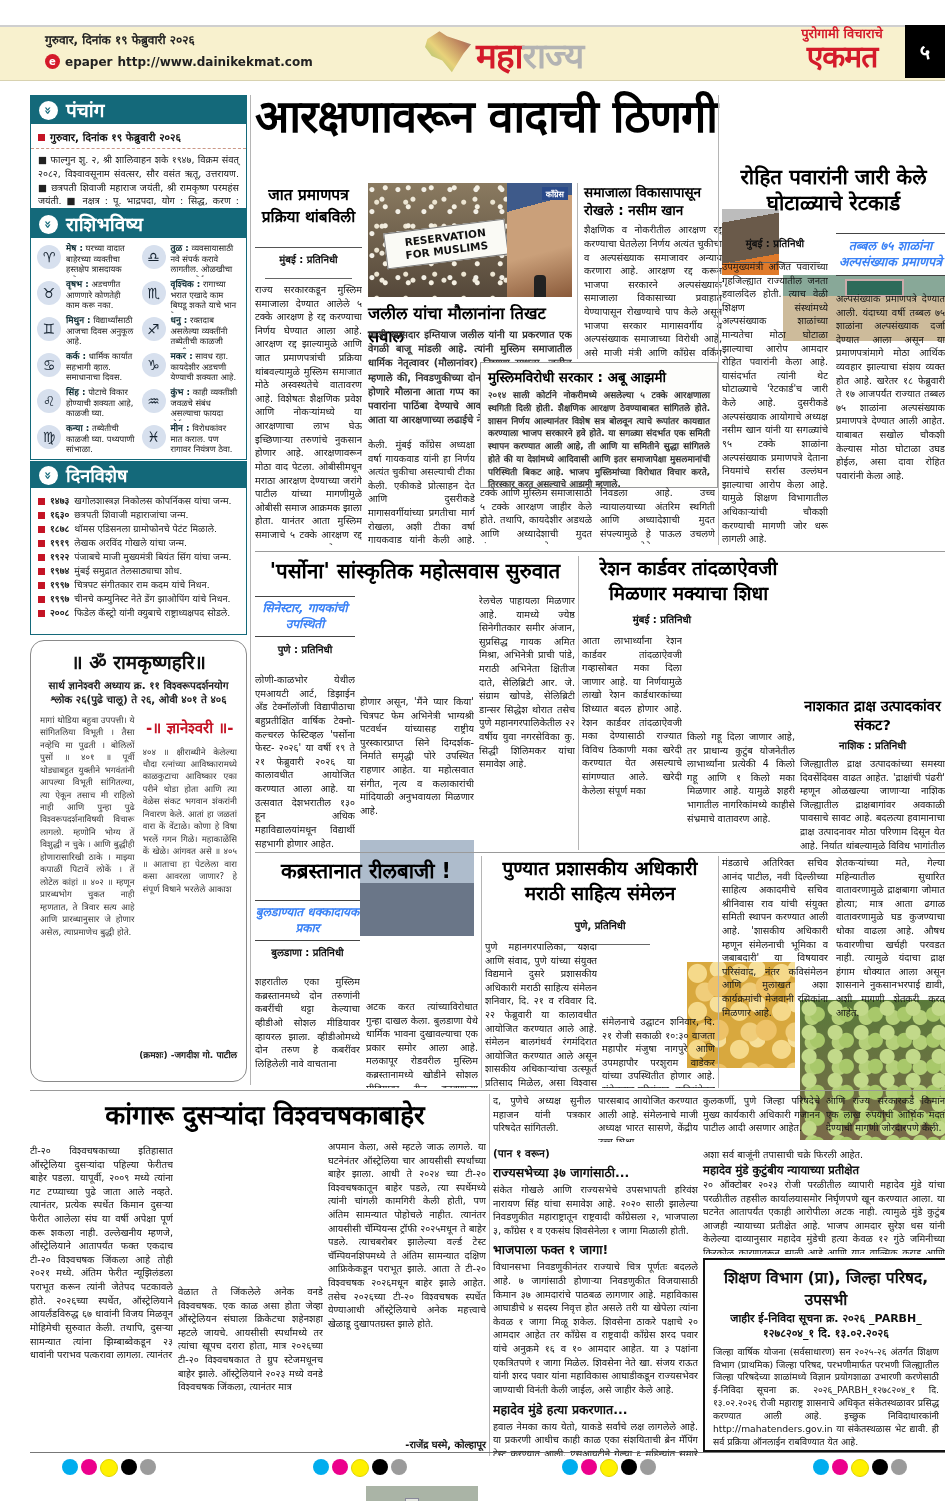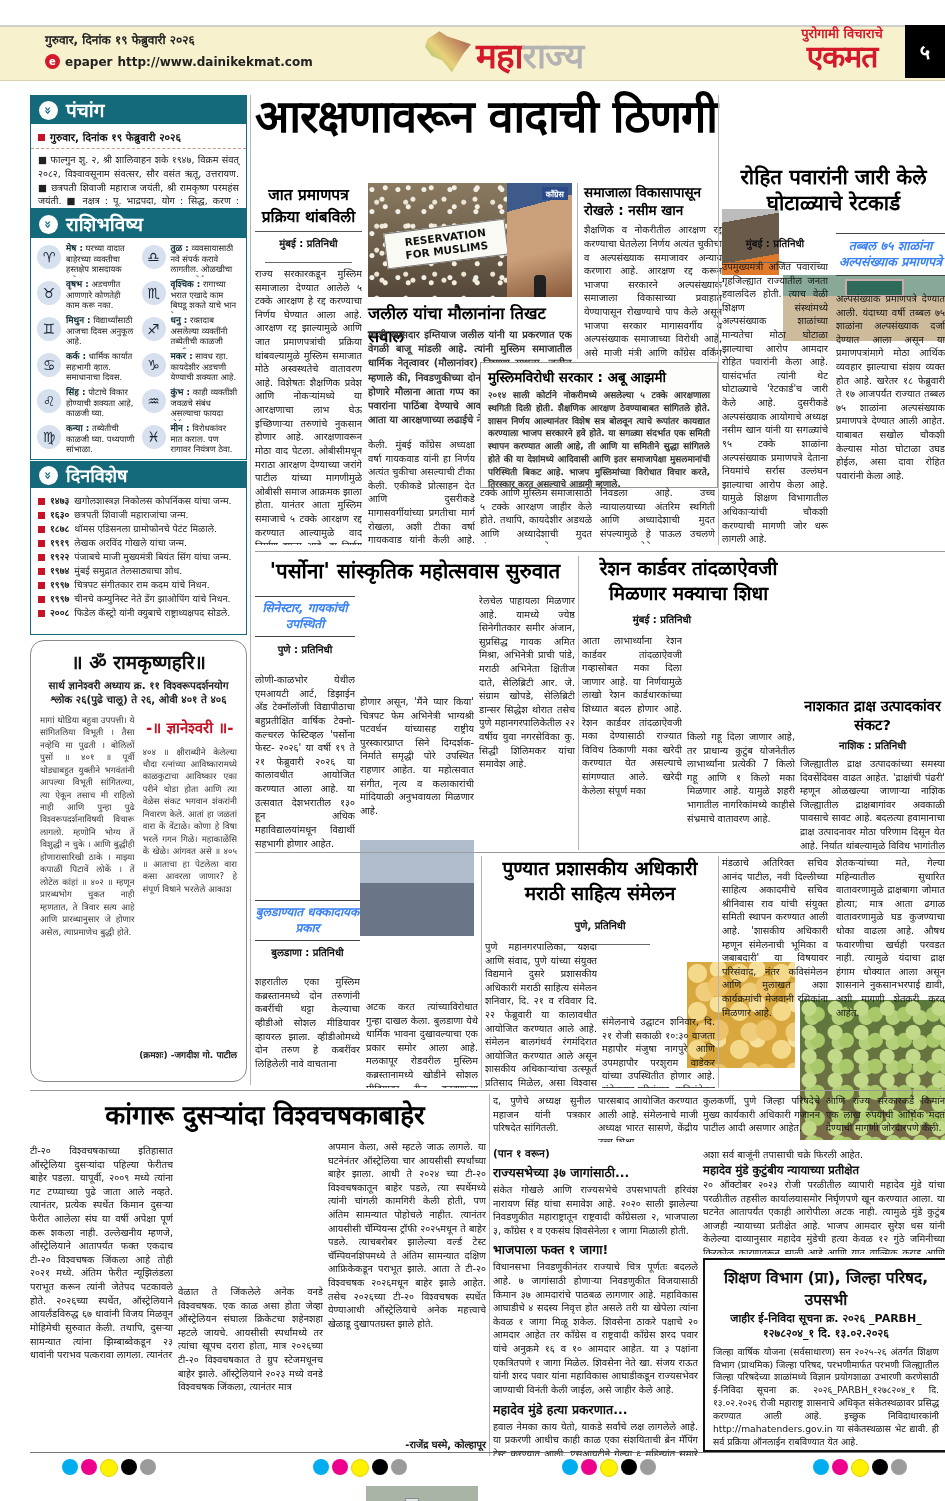--- a/index.html
+++ b/index.html
@@ -255,21 +255,21 @@
       </div>
     </div>
     <div class="dny-foot">(क्रमशः) -जगदीश गो. पाटील</div>
   </div>
 
   <div class="abs vline" style="left:250px;top:95px;height:990px;"></div>
 
   <div class="abs lead-hl" style="left:255px;top:92px;width:462px;height:55px;">आरक्षणावरून वादाची ठिणगी</div>
 
   <div class="abs ov" style="left:255px;top:183px;width:107px;height:362px;">
-    <div class="h-md rule-b" style="font-size:15.5px;padding-bottom:4px;">जात प्रमाणपत्र प्रक्रिया थांबविली</div>
+    <div class="h-md rule-b" style="font-size:15.5px;padding-bottom:20px;">जात प्रमाणपत्र प्रक्रिया थांबविली</div>
     <div class="dateline" style="margin:4px 10px;">मुंबई : प्रतिनिधी</div>
     <div class="body jus">राज्य सरकारकडून मुस्लिम समाजाला देण्यात आलेले ५ टक्के आरक्षण हे रद्द करण्याचा निर्णय घेण्यात आला आहे. आरक्षण रद्द झाल्यामुळे आणि जात प्रमाणपत्रांची प्रक्रिया थांबवल्यामुळे मुस्लिम समाजात मोठे अस्वस्थतेचे वातावरण आहे. विशेषतः शैक्षणिक प्रवेश आणि नोकऱ्यांमध्ये या आरक्षणाचा लाभ घेऊ इच्छिणाऱ्या तरुणांचे नुकसान होणार आहे. आरक्षणावरून मोठा वाद पेटला. ओबीसीमधून मराठा आरक्षण देण्याच्या जरांगे पाटील यांच्या मागणीमुळे ओबीसी समाज आक्रमक झाला होता. यानंतर आता मुस्लिम समाजाचे ५ टक्के आरक्षण रद्द करण्यात आल्यामुळे वाद निर्माण झाला आहे. हा निर्णय जाहीर होताच, काँग्रेसने सरकारवर हल्लाबोल करण्यास सुरुवात</div>
   </div>
 
   <div class="abs ph" style="left:368px;top:183px;width:204px;height:114px;display:flex;">
     <div class="ph-crowd" style="flex:0 0 68%;position:relative;">
       <div class="sign">RESERVATION FOR MUSLIMS</div>
     </div>
     <div class="ph-speaker" style="flex:1;position:relative;">
       <span class="badge">काँग्रेस</span>
@@ -313,29 +313,30 @@
   </div>
   <div class="abs ph ph-press" style="left:360px;top:594px;width:114px;height:96px;"></div>
   <div class="abs body jus ov" style="left:360px;top:695px;width:114px;height:155px;">होणार असून, 'मैंने प्यार किया' चित्रपट फेम अभिनेत्री भाग्यश्री पटवर्धन यांच्यासह राष्ट्रीय पुरस्कारप्राप्त सिने दिग्दर्शक-निर्माते समृद्धी पोरे उपस्थित राहणार आहेत. या महोत्सवात संगीत, नृत्य व कलाकारांची मांदियाळी अनुभवायला मिळणार आहे.</div>
   <div class="abs body jus ov" style="left:479px;top:594px;width:96px;height:256px;">रेलचेल पाहायला मिळणार आहे. यामध्ये ज्येष्ठ सिनेगीतकार समीर अंजान, सुप्रसिद्ध गायक अमित मिश्रा, अभिनेत्री प्राची पांडे, मराठी अभिनेता क्षितीज दाते, सेलिब्रिटी आर. जे. संग्राम खोपडे, सेलिब्रिटी डान्सर सिद्धेश थोरात तसेच पुणे महानगरपालिकेतील २२ वर्षीय युवा नगरसेविका कु. सिद्धी शिलिमकर यांचा समावेश आहे.</div>
 
   <div class="abs vline" style="left:578px;top:556px;height:294px;"></div>
   <div class="abs h-md" style="left:582px;top:556px;width:213px;font-size:19px;line-height:1.3;">रेशन कार्डवर तांदळाऐवजी मिळणार मक्याचा शिधा</div>
   <div class="abs dateline" style="left:612px;top:612px;width:100px;border-bottom:none;">मुंबई : प्रतिनिधी</div>
   <div class="abs body jus ov" style="left:582px;top:634px;width:100px;height:216px;">आता लाभार्थ्यांना रेशन कार्डवर तांदळाऐवजी गव्हासोबत मका दिला जाणार आहे. या निर्णयामुळे लाखो रेशन कार्डधारकांच्या शिध्यात बदल होणार आहे. रेशन कार्डवर तांदळाऐवजी मका देण्यासाठी राज्यात विविध ठिकाणी मका खरेदी करण्यात येत असल्याचे सांगण्यात आले. खरेदी केलेला संपूर्ण मका</div>
   <div class="abs ph ph-corn" style="left:687px;top:620px;width:108px;height:106px;"></div>
-  <div class="abs body jus ov" style="left:687px;top:730px;width:108px;height:120px;">किलो गहू दिला जाणार आहे, तर प्राधान्य कुटुंब योजनेतील लाभार्थ्यांना प्रत्येकी 7 किलो गहू आणि १ किलो मका मिळणार आहे. यामुळे शहरी भागातील नागरिकांमध्ये काहीसे संभ्रमाचे वातावरण आहे.</div>
+  <div class="abs body jus ov" style="left:687px;top:730px;width:108px;height:120px;">किलो गहू दिला जाणार आहे, तर प्राधान्य कुटुंब योजनेतील लाभार्थ्यांना प्रत्येकी 4 किलो गहू आणि १ किलो मका मिळणार आहे. यामुळे शहरी भागातील नागरिकांमध्ये काहीसे संभ्रमाचे वातावरण आहे.</div>
 
   <div class="abs ph ph-grape" style="left:800px;top:552px;width:145px;height:140px;"></div>
   <div class="abs h-md" style="left:800px;top:697px;width:145px;font-size:14.5px;line-height:1.3;">नाशकात द्राक्ष उत्पादकांवर संकट?</div>
   <div class="abs dateline" style="left:825px;top:738px;width:95px;border-bottom:none;">नाशिक : प्रतिनिधी</div>
   <div class="abs body jus ov" style="left:800px;top:757px;width:145px;height:93px;">जिल्ह्यातील द्राक्ष उत्पादकांच्या समस्या दिवसेंदिवस वाढत आहेत. 'द्राक्षांची पंढरी' म्हणून ओळखल्या जाणाऱ्या नाशिक जिल्ह्यातील द्राक्षबागांवर अवकाळी पावसाचे सावट आहे. बदलत्या हवामानाचा द्राक्ष उत्पादनावर मोठा परिणाम दिसून येत आहे. निर्यात थांबल्यामुळे विविध भागांतील द्राक्ष अडकून पडल्याने दरही घसरले आहेत. त्यामुळे खर्चाची तोंडमिळवणी कशी करावी, असा प्रश्न शेतकऱ्यांसमोर उभा आहे.</div>
 
   <div class="abs hline" style="left:255px;top:852px;width:690px;"></div>
 
+  <div class="abs h-md" style="left:255px;top:856px;width:222px;font-size:20.5px;">कब्रस्तानात रीलबाजी !</div>
   <div class="abs ov" style="left:255px;top:900px;width:105px;height:188px;">
     <div class="subhead-box" style="font-size:12px;">बुलडाण्यात धक्कादायक प्रकार</div>
     <div class="dateline" style="margin:4px 8px;border-bottom:none;">बुलडाणा : प्रतिनिधी</div>
     <div class="body jus">शहरातील एका मुस्लिम कब्रस्तानमध्ये दोन तरुणांनी कबरींची थट्टा केल्याचा व्हीडीओ सोशल मीडियावर व्हायरल झाला. व्हीडीओमध्ये दोन तरुण हे कबरींवर लिहिलेली नावे वाचताना</div>
   </div>
   <div class="abs ph ph-cem" style="left:366px;top:898px;width:112px;height:98px;">
 
     <span class="stone" style="left:35%;top:12%;width:12px;height:34px;"></span>
 
     <span class="stone" style="left:80%;top:15%;width:12px;height:32px;"></span>

